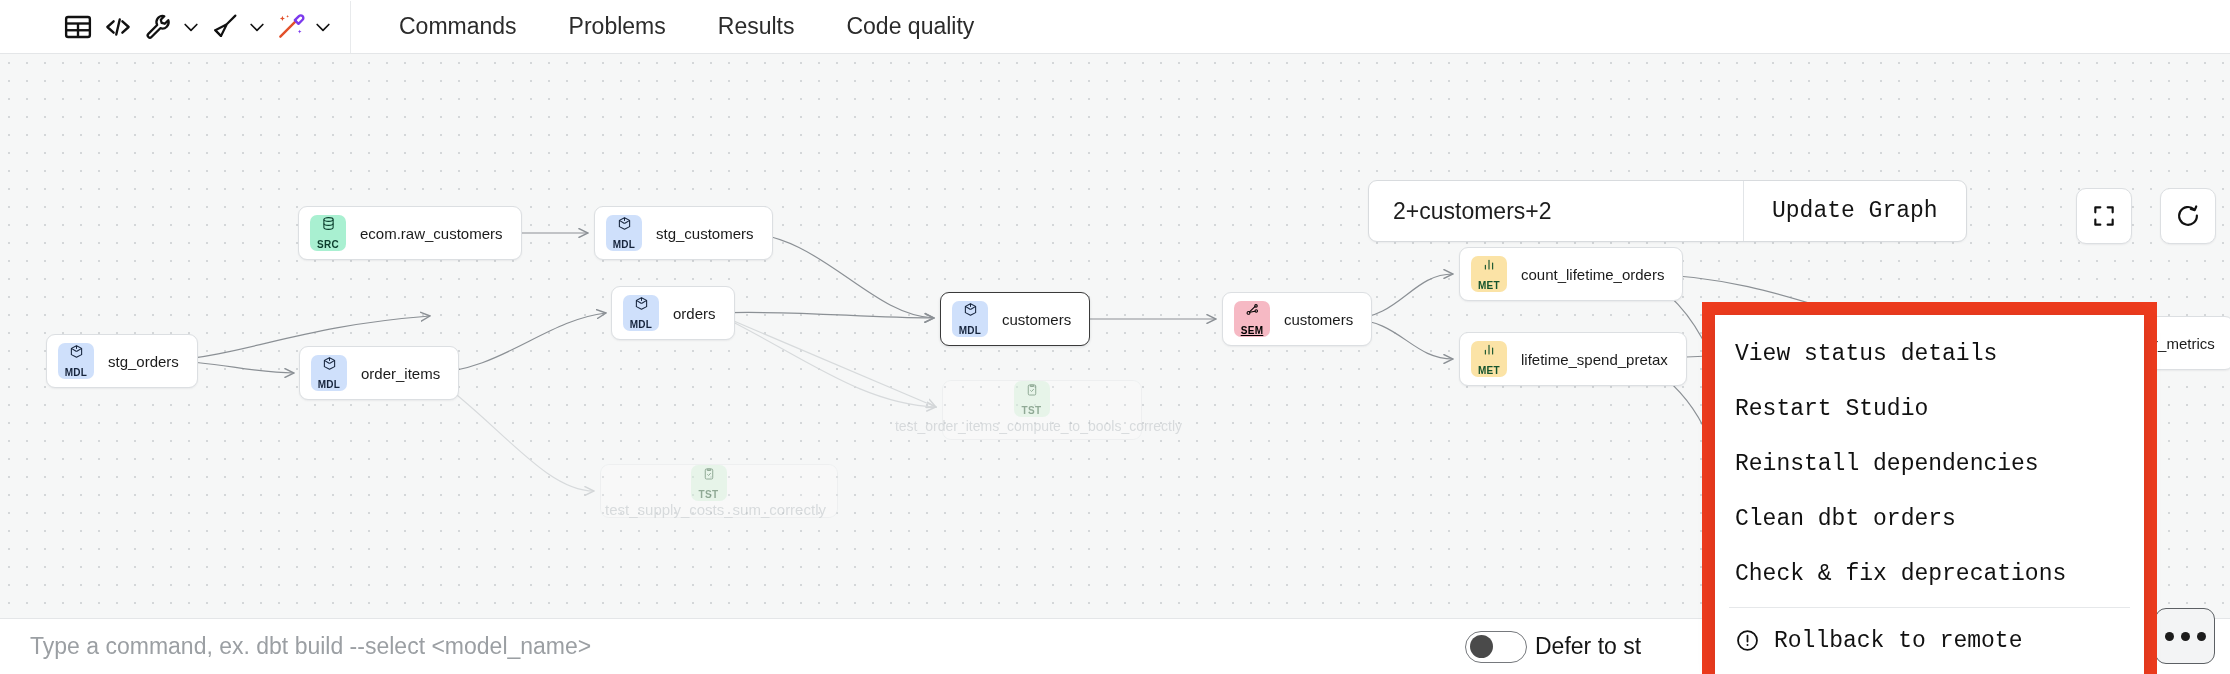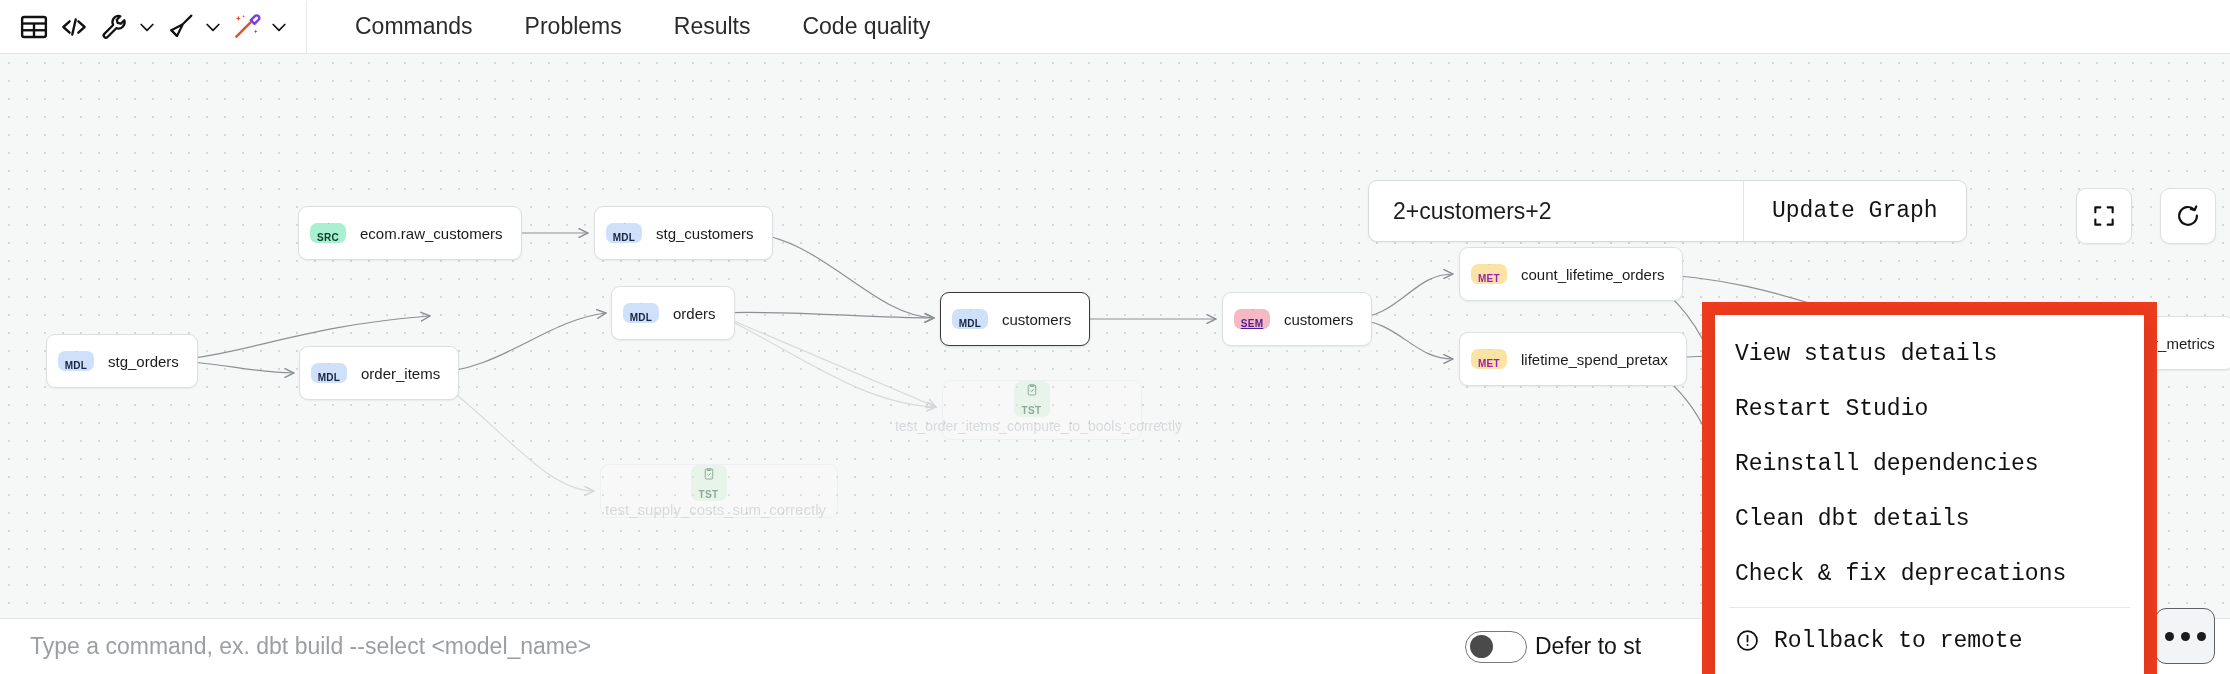--- a/index.html
+++ b/index.html
@@ -10,20 +10,21 @@
     color:#1a1a1a;
     -webkit-font-smoothing: antialiased;
   }
   .app { position:relative; width:2230px; height:674px; }
 
   
   .topbar {
     position:absolute; left:0; top:0; width:2230px; height:54px;
     background:#ffffff; display:flex; align-items:center;
     border-bottom:1px solid #e4e6e8;
+    padding-left:44px;
   }
   .tool-group { display:flex; align-items:center; height:54px; padding-left:14px; }
   .tool-btn {
     width:40px; height:40px; display:flex; align-items:center; justify-content:center;
     cursor:pointer; border-radius:6px;
   }
   .caret-btn {
     width:26px; height:40px; display:flex; align-items:center; justify-content:center;
     cursor:pointer;
   }
@@ -59,30 +60,30 @@
     box-shadow:0 1px 2px rgba(16,24,40,.06);
     padding:0 18px 0 11px; height:54px;
   }
   .node.selected { border:1.6px solid #3a3a3a; box-shadow:0 1px 3px rgba(16,24,40,.12); }
   .node.ghost {
     background:rgba(255,255,255,.42); border:1px solid #e7e9ea; box-shadow:none;
     opacity:.5;
     flex-direction:column;
   }
   .badge {
-    width:36px; height:20px; border-radius:7px; flex:0 0 36px;
+    width:36px; height:36px; border-radius:7px; flex:0 0 36px;
     display:flex; flex-direction:column; align-items:center; justify-content:center;
     margin-right:14px; line-height:1;gap:8px;
   }
   .badge svg { display:block; margin-bottom:1px; }
   .badge .bl { font-size:10px; font-weight:600; letter-spacing:.3px; }
   .badge.src { background:#a9f0d1; color:#0b3d2c; }
   .badge.mdl { background:#cfe0fb; color:#16243c; }
-  .badge.sem { background:#f6b9c4; color:#4c1d95;text-decoration:underline; }
-  .badge.met { background:#fbe3a6; color:#a21caf; }
+  .badge.sem { background:#f6b9c4; color:#000000;text-decoration:underline; }
+  .badge.met { background:#fbe3a6; color:#14532d; }
   .badge.svo { background:#f3e3cf; color:#4a3414; }
   .badge.tst { background:#d9f2dd; color:#2c5e36; }
   .node-label { font-size:15px; color:#1b1b1b; white-space:nowrap; }
   .node.ghost .node-label { color:#b9bec2; }
   .node-label.two { white-space:normal; line-height:1.3; font-size:14px; }
 
   
   .searchwrap {
     position:absolute; left:1368px; top:126px; display:flex; align-items:stretch;
     background:#fff; border:1px solid #d8dbde; border-radius:9px; height:62px;
@@ -462,21 +463,21 @@
       <i></i>
       <i></i>
   </div>
 
   <div class="redbox"></div>
 
   <div class="menu">
     <div class="menu-item">View status details</div>
     <div class="menu-item">Restart Studio</div>
     <div class="menu-item">Reinstall dependencies</div>
-    <div class="menu-item">Clean dbt details</div>
+    <div class="menu-item">Clean dbt orders</div>
     <div class="menu-item">Check &amp; fix deprecations</div>
     <div class="menu-sep"></div>
     <div class="menu-item">
       <span class="mi-icon">
         <svg width="25" height="25" viewBox="0 0 24 24" fill="none" stroke="#111" stroke-width="1.7" stroke-linecap="round">
           <circle cx="12" cy="12" r="9.1"></circle>
             <line x1="12" y1="7.4" x2="12" y2="13"></line>
             <circle cx="12" cy="16.3" r=".95" fill="#111" stroke="none"></circle>
         </svg>
       </span>

